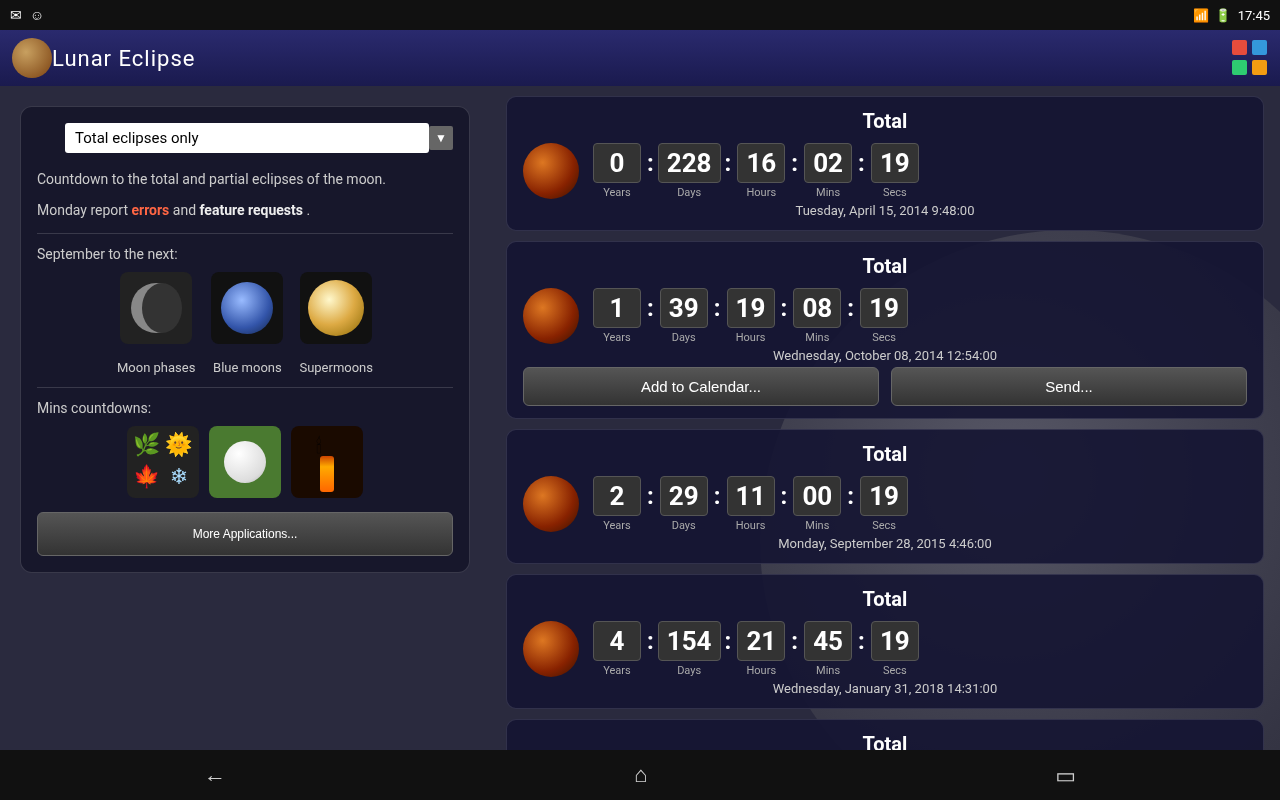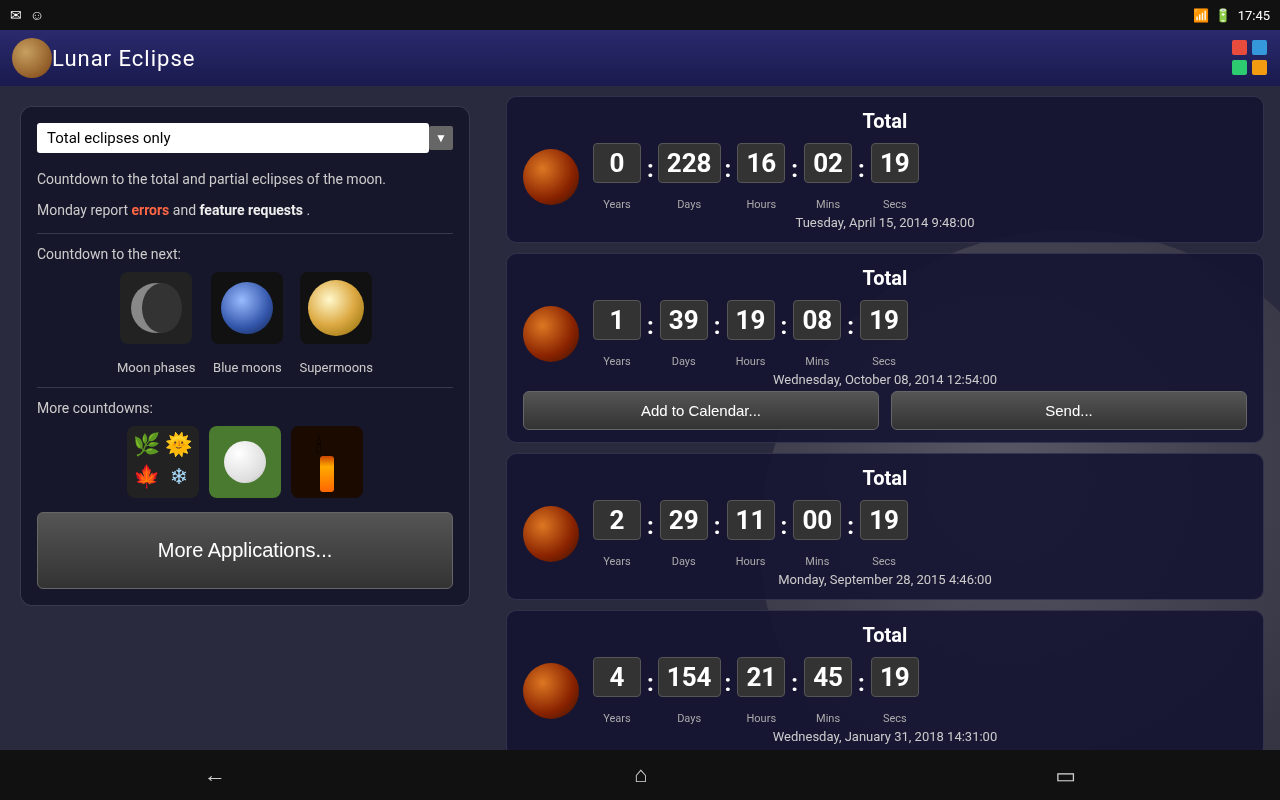--- a/index.html
+++ b/index.html
@@ -107,20 +107,21 @@
     .dropdown-box {
       background: white;
       color: black;
       padding: 6px 10px;
       font-size: 15px;
       border-radius: 3px;
       display: flex;
       align-items: center;
       gap: 8px;
       flex: 1;
+      margin-left: 28px;
     }
     .dropdown-arrow {
       width: 24px; height: 24px;
       background: #666;
       display: flex; align-items: center; justify-content: center;
       color: white; font-size: 12px;
       border-radius: 2px;
       flex-shrink: 0;
     }
 
@@ -250,26 +251,26 @@
     }
     .candle-body::before {
       content: '🕯';
       position: absolute;
       top: -22px; left: -4px;
       font-size: 20px;
     }
 
     .more-btn {
       width: 100%;
-      padding: 26px;
+      padding: 14px;
       background: linear-gradient(180deg, #555, #333);
       color: white;
       border: 1px solid #666;
       border-radius: 6px;
-      font-size: 20px;
+      font-size: 12px;
       cursor: pointer;
       text-align: center;
     }
 
     
     #right-panel {
       flex: 1;
       padding: 10px 16px;
       overflow-y: auto;
       position: relative;
@@ -322,21 +323,21 @@
       font-weight: bold;
       padding: 4px 8px;
       border-radius: 4px;
       min-width: 48px;
       text-align: center;
       border: 1px solid #555;
     }
     .time-label {
       color: #aaa;
       font-size: 11px;
-      margin-top: 15px;
+      margin-top: 3px;
     }
     .time-colon {
       color: white;
       font-size: 24px;
       font-weight: bold;
       padding: 0 4px;
       margin-bottom: 16px;
     }
     .eclipse-date {
       text-align: center;
@@ -426,41 +427,41 @@
       <p class="description">
         <span>Monday report </span>
         <span class="err">errors</span>
         <span> and </span>
         <span class="feat">feature requests</span>
         <span>.</span>
       </p>
 
       <hr class="divider">
 
-      <p class="section-label">Countdown to the next:</p>
+      <p class="section-label">September to the next:</p>
 
       
       <div class="icon-row">
         <div class="icon-item">
           <div class="moon-icon-phase"></div>
           <span class="icon-label">Moon phases</span>
         </div>
         <div class="icon-item">
           <div class="moon-icon-blue"></div>
           <span class="icon-label">Blue moons</span>
         </div>
         <div class="icon-item">
           <div class="moon-icon-super"></div>
           <span class="icon-label">Supermoons</span>
         </div>
       </div>
 
       <hr class="divider">
 
-      <p class="section-label">More countdowns:</p>
+      <p class="section-label">Mins countdowns:</p>
 
       
       <div class="mini-icon-row">
         <div class="mini-icon seasons-icon">
           <span>🌿</span>
           <span>🌞</span>
           <span>🍁</span>
           <span>❄</span>
         </div>
         <div class="mini-icon golf-icon">

